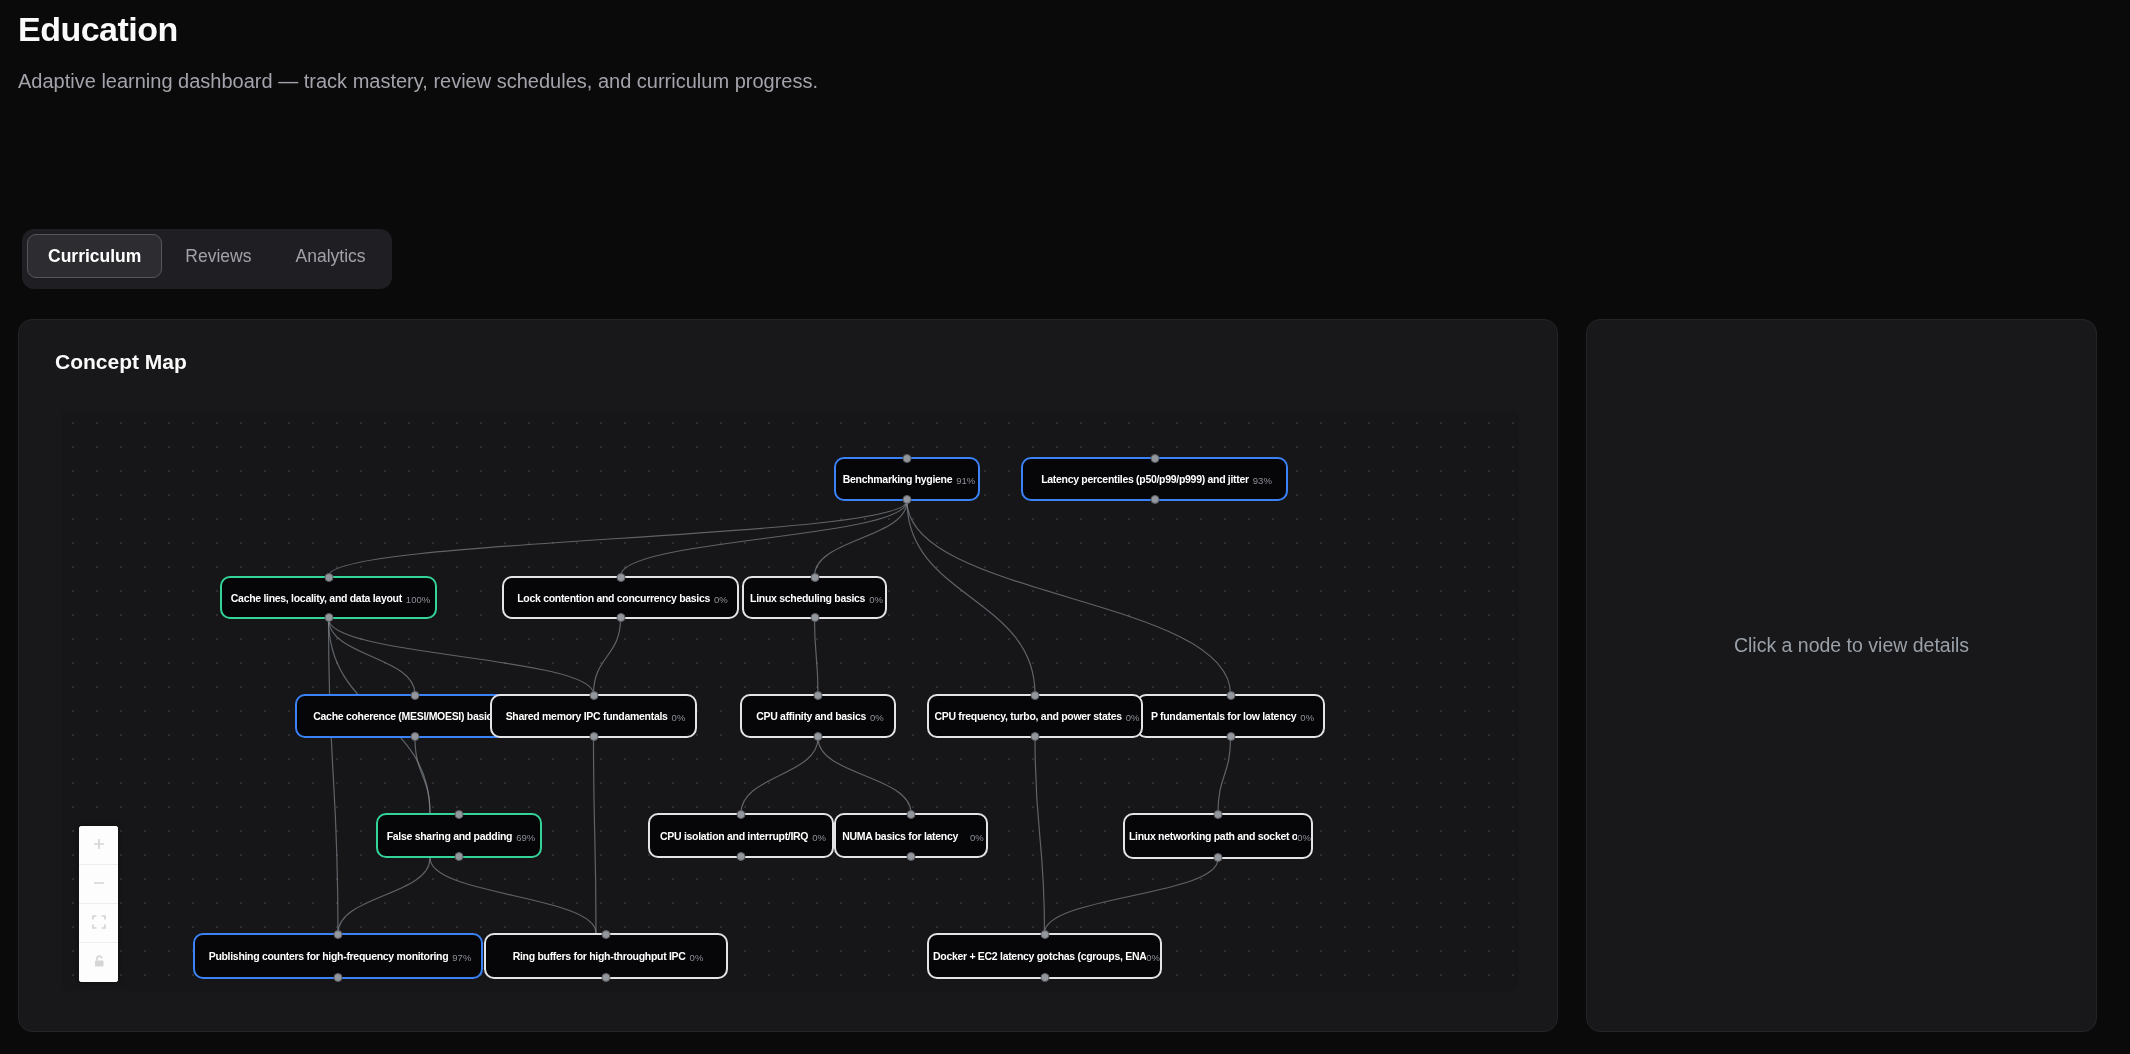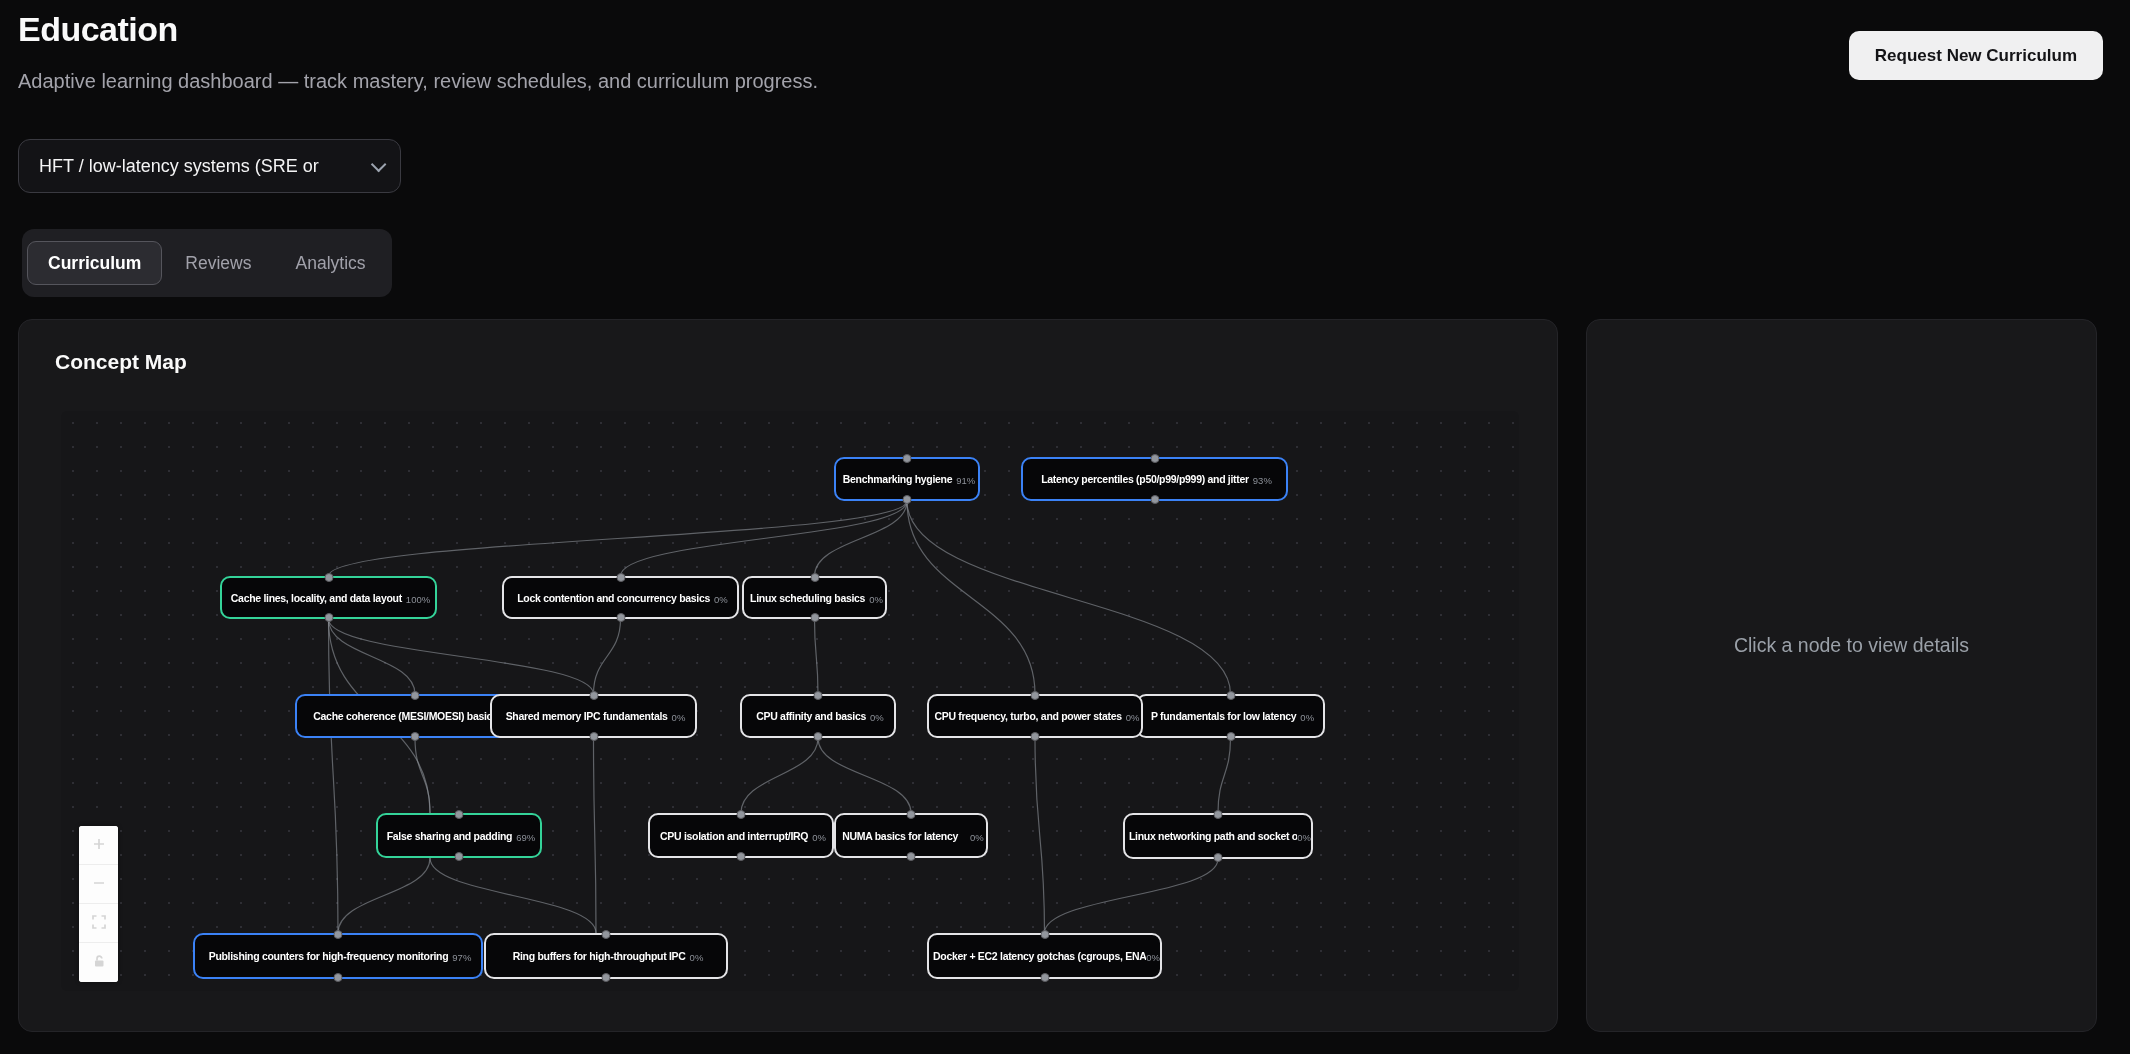--- a/index.html
+++ b/index.html
@@ -16,22 +16,22 @@
 
   
   .select { position:absolute; left:18px; top:139px; width:383px; height:54px;
             background:#131316; border:1px solid #3a3a41; border-radius:12px;
             display:flex; align-items:center; padding:0 18px 0 20px; cursor:pointer; }
   .select-value { flex:1; font-size:18px; color:#f4f4f5; white-space:nowrap; overflow:hidden; }
   .chevron { width:11px; height:11px; border-right:2px solid #9ca3af; border-bottom:2px solid #9ca3af;
              transform:rotate(45deg) translateY(-3px); flex:none; }
 
   
-  .tabs { position:absolute; left:22px; top:229px; height:68px; background:#1f1f23;
-          border-radius:12px; display:flex; align-items:center; padding:5px; gap:2px; }
+  .tabs { position:absolute; left:22px; top:229px; height:60px; background:#1f1f23;
+          border-radius:12px; display:flex; padding:5px; gap:2px; }
   .tab { height:44px; display:flex; align-items:center; padding:0 20px; font-size:17.5px;
          color:#a1a1aa; border-radius:9px; border:1px solid transparent; cursor:pointer; }
   .tab.active { background:#2c2c31; border-color:#55555c; color:#fff; font-weight:700; }
 
   
   .panel { position:absolute; top:319px; height:713px; background:#18181a;
            border:1px solid #242428; border-radius:14px; }
   .map-panel { left:18px; width:1540px; }
   .details-panel { left:1586px; width:511px; display:flex; align-items:center; justify-content:center;padding-left:20px; }
   .panel-title { position:absolute; left:36px; top:30px; font-size:21px; font-weight:700; }
@@ -65,26 +65,21 @@
   .ctrl-btn svg { stroke:#d5d5d5; fill:none; stroke-width:1.7; }
   .ctrl-btn svg .fillpart { fill:#d5d5d5; stroke:none; }
 </style>
 </head>
 <body>
 
 <div class="page">
 
   <div class="title">Education</div>
   <div class="subtitle">Adaptive learning dashboard — track mastery, review schedules, and curriculum progress.</div>
-  <button class="request-btn">Request New Curriculum</button>
-
-  <div class="select">
-    <span class="select-value">HFT / low-latency systems (SRE or</span>
-    <span class="chevron"></span>
-  </div>
+
 
   <div class="tabs">
     <div class="tab active">Curriculum</div>
     <div class="tab">Reviews</div>
     <div class="tab">Analytics</div>
   </div>
 
   <div class="panel map-panel">
     <div class="panel-title">Concept Map</div>
     <div class="flow-canvas">

